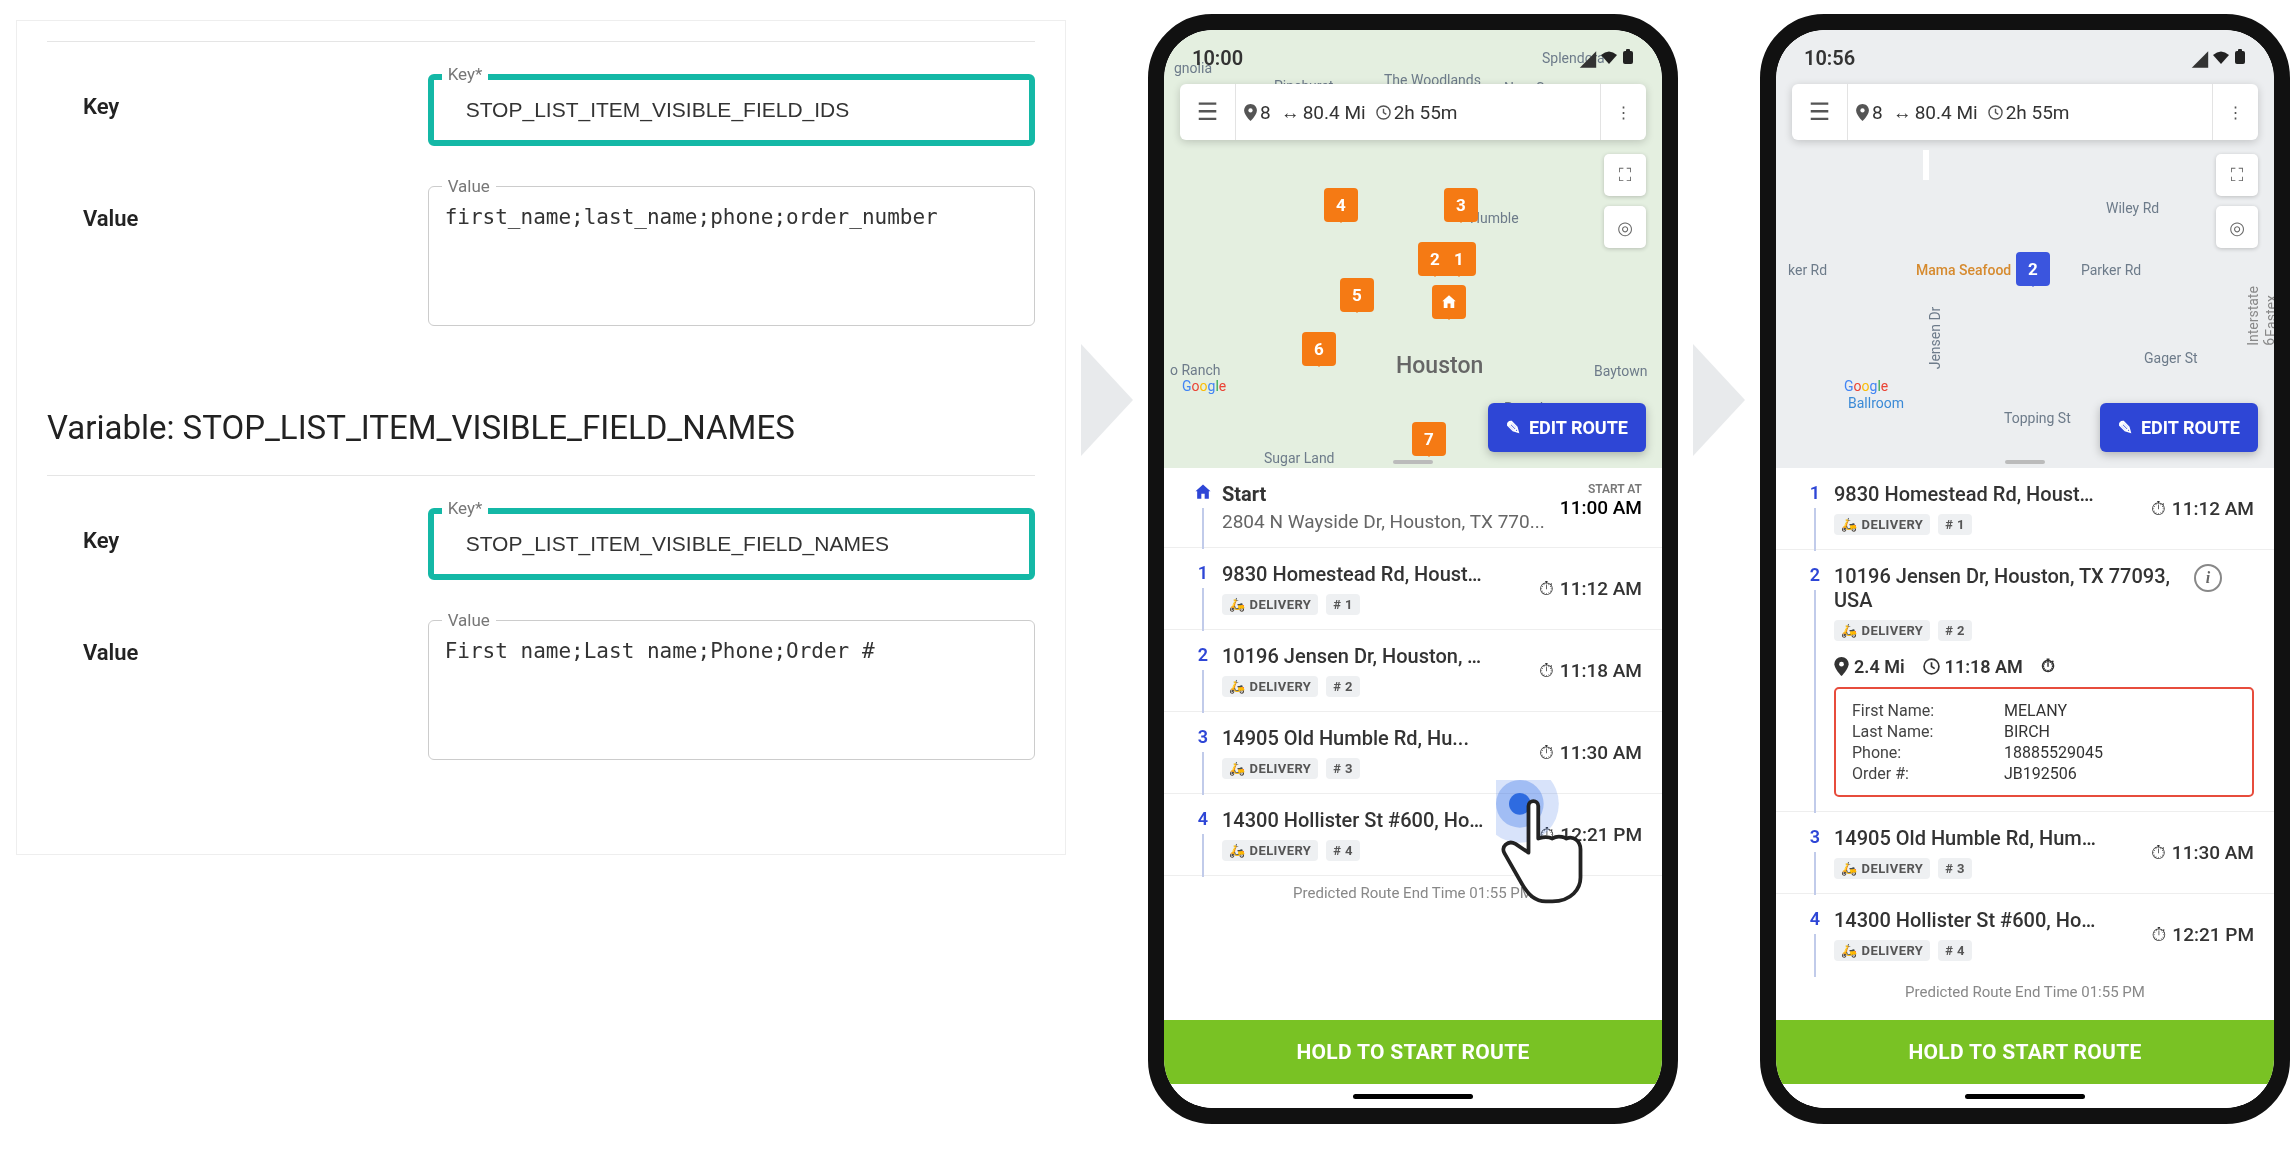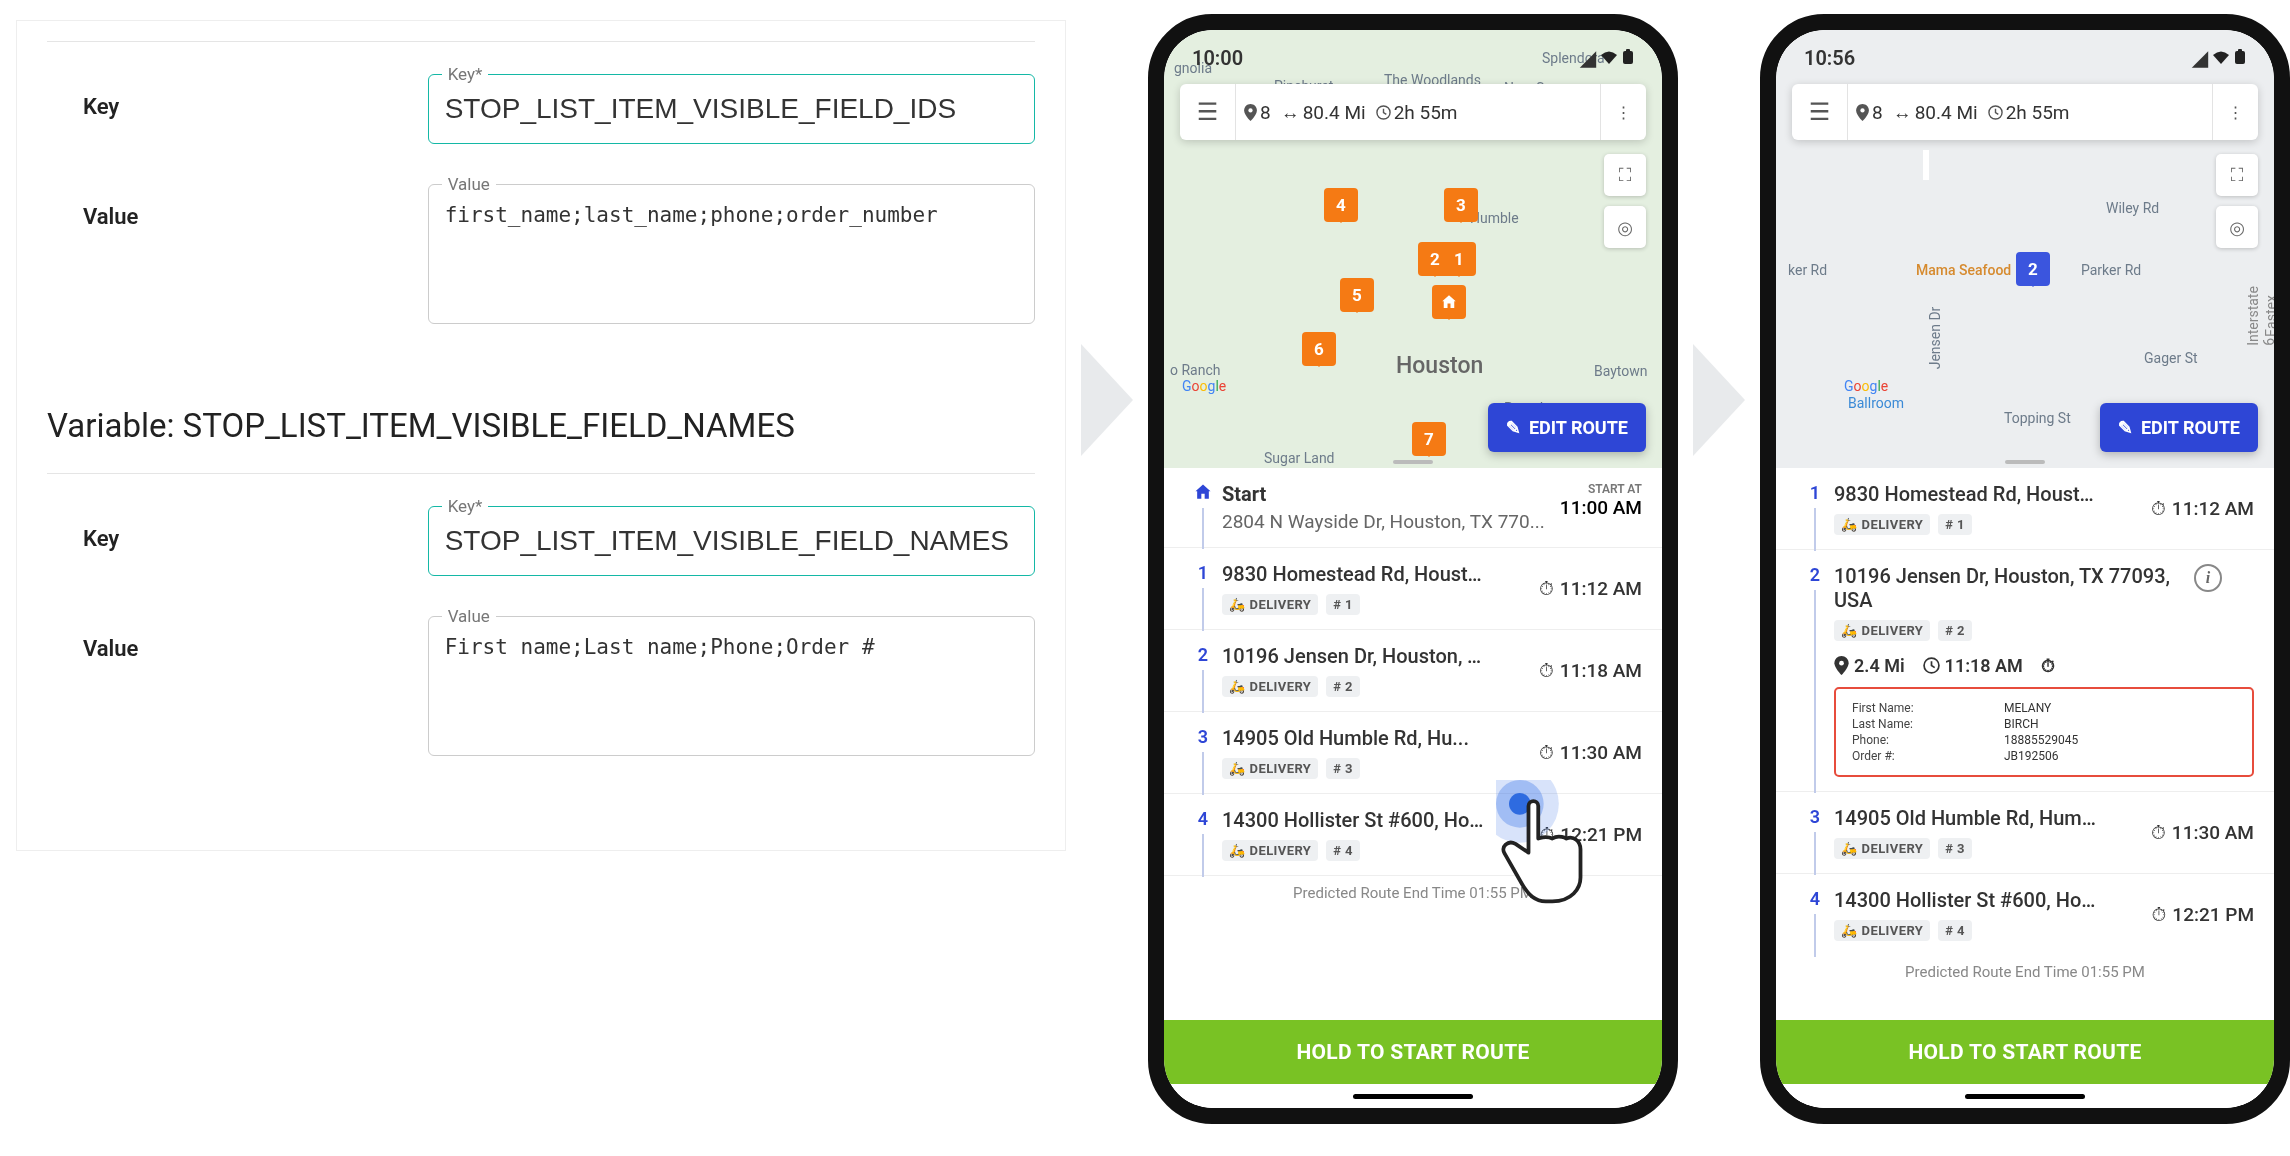--- a/index.html
+++ b/index.html
@@ -56,24 +56,24 @@
     position: absolute;
     top: -10px;
     left: 14px;
     background: #fff;
     padding: 0 6px;
     font-size: 17px;
     color: #777;
   }
   .text-input {
     width: 100%;
-    border: 1px solid #14b8a6;
+    border: 6px solid #14b8a6;
     border-radius: 6px;
-    padding: 18px 16px;
-    font-size: 28px;
+    padding: 18px 32px;
+    font-size: 21px;
     color: #333;
   }
   .textarea-input {
     width: 100%;
     border: 1px solid #ccc;
     border-radius: 6px;
     padding: 18px 16px;
     font-size: 21px;
     color: #333;
     height: 140px;
@@ -369,33 +369,33 @@
     font-size: 19px;
     color: #666;
     margin-top: 4px;
     white-space: nowrap;
     overflow: hidden;
     text-overflow: ellipsis;
   }
   .expand-row {
     display: flex;
     gap: 18px;
-    align-items: flex-start;
+    align-items: center;
     color: #333;
     font-size: 18px;
     font-weight: 600;
     margin-top: 14px;
   }
   .expand-row span { display: inline-flex; align-items: center; gap: 5px; }
   .detail-box {
     margin-top: 10px;
     border: 2px solid #e74c3c;
     border-radius: 5px;
     padding: 10px 14px;
-    font-size: 12px;
+    font-size: 16px;
     color: #333;
   }
   .detail-box table { width: 100%; }
   .detail-box td:first-child { width: 150px; color: #444; }
 
   .predicted-end {
     text-align: center;
     font-size: 15px;
     color: #888;
     padding: 8px 0;

